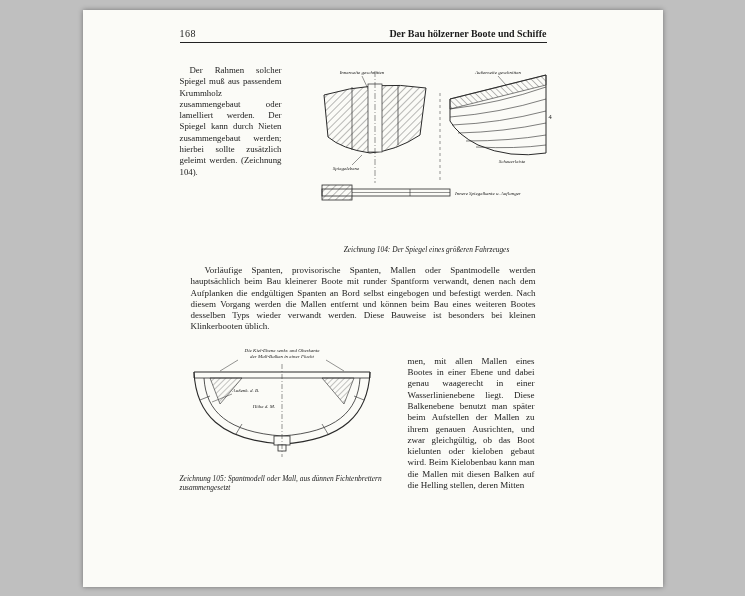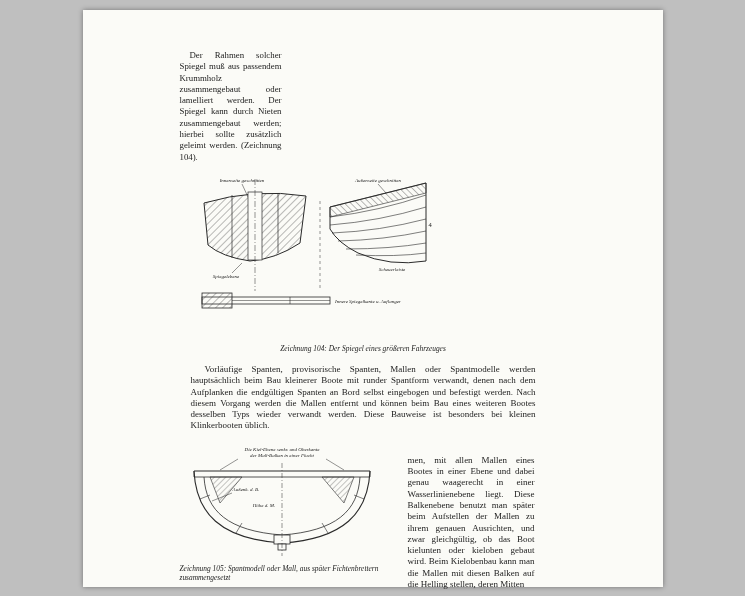--- a/index.html
+++ b/index.html
@@ -19,29 +19,29 @@
     color:#1c1c1c;
   }
   .running-head{
     display:flex;justify-content:space-between;align-items:baseline;
     font-size:10px;
     border-bottom:1.4px solid #222;
     padding-bottom:3px;
   }
   .page-num{font-weight:normal;letter-spacing:.5px;}
   .run-title{font-weight:bold;}
-  .top-block{display:flex;gap:10px;margin-top:22px;flex-direction:column;}
+  .top-block{display:flex;gap:18px;margin-top:22px;}
   .intro-col{
     width:102px;flex:0 0 102px;
     font-size:8.8px;line-height:11.3px;
     text-align:justify;text-indent:10px;margin:0;
   }
   .fig104{flex:1;margin:0;text-align:center;}
   .fig-caption{
-    font-size:7.4px;font-style:italic;margin-top:3px;color:#222;
+    font-size:7.4px;font-style:italic;margin-top:12px;color:#222;
   }
   .fig104 .fig-caption{text-align:center;}
   .section-heading{
     text-align:center;font-size:13.5px;font-weight:bold;
     margin:16px 0 10px;letter-spacing:.2px;
   }
   .body-para{
     font-size:9px;line-height:11.3px;text-align:justify;margin:11px;
   }
   .indent{text-indent:14px;}
@@ -59,20 +59,24 @@
   .svg-label-num{
     font-size:6.5px;fill:#222;font-family:"Liberation Serif", serif;
   }
   .ink{stroke:#2a2a2a;fill:none;}
 </style>
 </head>
 <body>
 
 <div class="book-page">
 
+  <header class="running-head">
+    <span class="page-num">168</span>
+    <span class="run-title">Der Bau hölzerner Boote und Schiffe</span>
+  </header>
 
   <div class="top-block">
     <p class="intro-col">Der Rahmen solcher Spiegel muß aus passendem Krummholz zusammengebaut oder lamelliert werden. Der Spiegel kann durch Nieten zusammengebaut werden; hierbei sollte zusätzlich geleimt werden. (Zeichnung 104).</p>
 
     <figure class="fig104">
       <svg width="254" height="168" viewBox="0 0 254 168">
         <defs>
           <pattern id="hatchA" width="5" height="5" patternUnits="userSpaceOnUse" patternTransform="rotate(45)">
             <line x1="0" y1="0" x2="0" y2="5" stroke="#3a3a3a" stroke-width="0.7"></line>
           </pattern>
@@ -158,19 +162,19 @@
           <line class="ink" x1="148" y1="90" x2="142" y2="80" stroke-width="0.6"></line>
           <rect x="94" y="92" width="16" height="9" fill="#fbfbf7" stroke="#2a2a2a" stroke-width="0.8"></rect>
           <rect x="98" y="101" width="8" height="6" fill="#fbfbf7" stroke="#2a2a2a" stroke-width="0.8"></rect>
           <line class="ink" x1="102" y1="20" x2="102" y2="113" stroke-width="0.5" stroke-dasharray="5 2 1 2"></line>
         </g>
 
         <text class="svg-label" x="66" y="48" text-anchor="middle">Außenk. d. B.</text>
         <line class="ink" x1="52" y1="50" x2="32" y2="58" stroke-width="0.5"></line>
         <text class="svg-label" x="84" y="64" text-anchor="middle">Höhe d. M.</text>
       </svg>
-      <figcaption class="fig-caption">Zeichnung 105: Spantmodell oder Mall, aus später Fichtenbrettern zusammengesetzt</figcaption>
+      <figcaption class="fig-caption">Zeichnung 105: Spantmodell oder Mall, aus dünnen Fichtenbrettern zusammengesetzt</figcaption>
     </figure>
 
     <p class="body-col">men, mit allen Mallen eines Bootes in einer Ebene und dabei genau waagerecht in einer Wasserlinienebene liegt. Diese Balkenebene benutzt man später beim Aufstellen der Mallen zu ihrem genauen Ausrichten, und zwar gleichgültig, ob das Boot kielunten oder kieloben gebaut wird. Beim Kielobenbau kann man die Mallen mit diesen Balken auf die Helling stellen, deren Mitten</p>
   </div>
 
 </div>
 
 </body></html>

